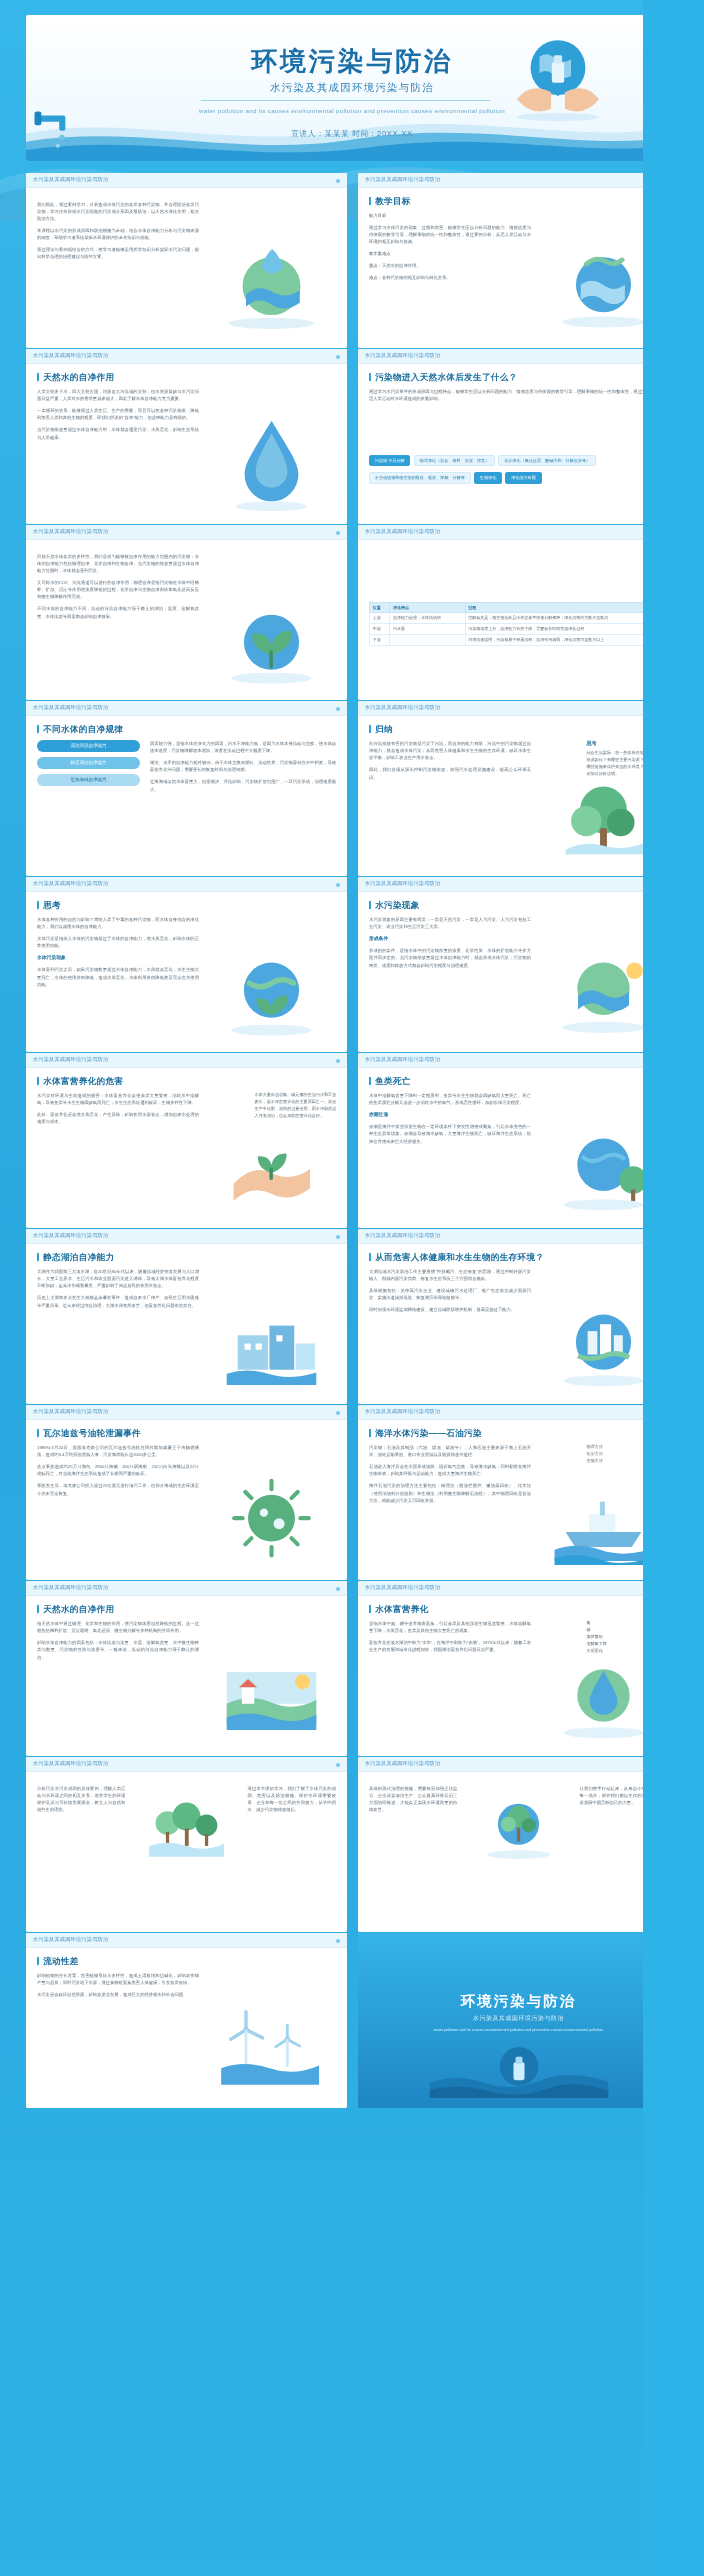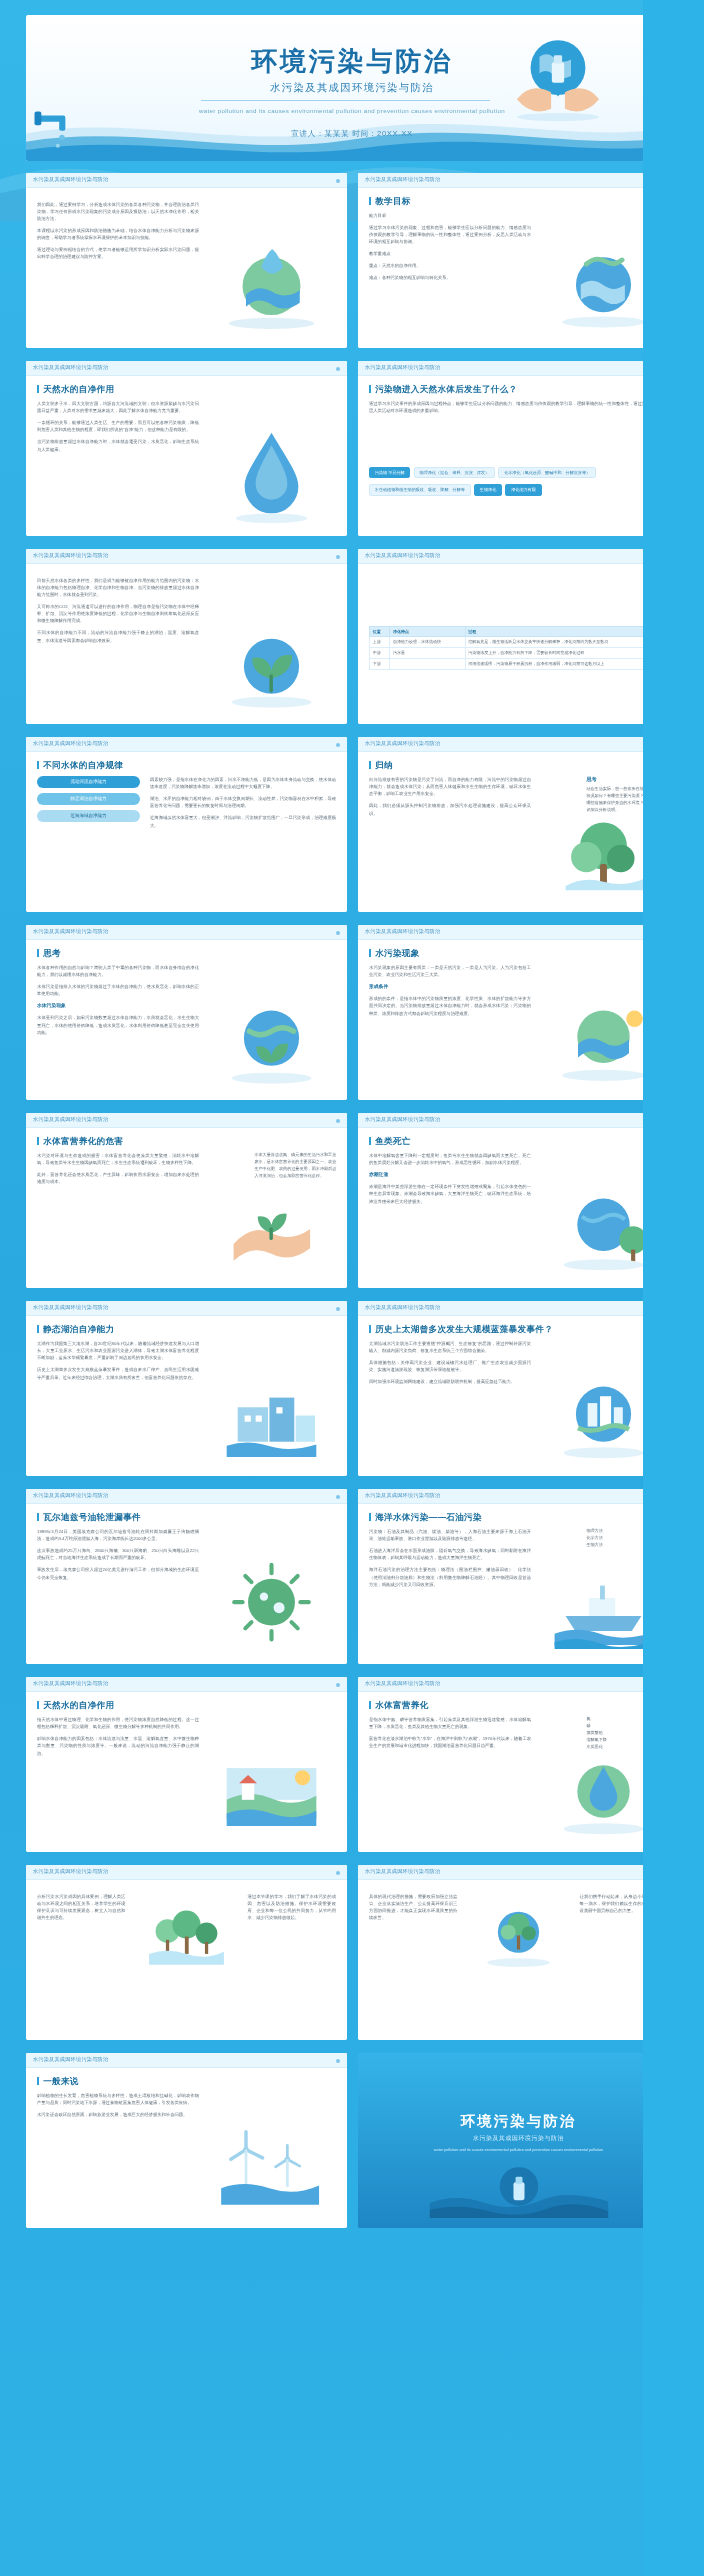--- a/index.html
+++ b/index.html
@@ -59,21 +59,21 @@
   }
   .cover-tap {
     position: absolute; left: 6.9px; top: 91px; width: 62px; height: 48px;
   }
 
   
   .grid {
     position: absolute; left: 26px; top: 173px;
     width: 652px;
   }
-  .row { display: flex; gap: 11px; margin-bottom: 13px; }
+  .row { display: flex; gap: 11px; margin-bottom: 1px; }
   .slide {
     width: 321px; height: 175px;
     background: #fff;
     border-radius: 1.4px;
     position: relative;
     overflow: hidden;
     flex: none;
   }
   .s-hd {
     position: absolute; left: 0; top: 0; width: 100%; height: 15px;
@@ -475,21 +475,21 @@
             <rect x="72" y="74" width="9" height="9" fill="#fff"></rect>
             <rect x="102" y="62" width="9" height="9" fill="#fff"></rect>
             <path d="M30 118 q30 -10 60 0 q30 10 70 -2 l0 18 l-130 0Z" fill="#4ba7dd"></path>
           </svg>
         </div>
         <div class="slide">
           <div class="s-hd">
         <span class="tag">水污染及其成因环境污染与防治</span>
         <span class="dot"></span>
       </div>
-          <div class="s-title"><span class="bar"></span><span>历史上太湖曾多次发生大规模蓝藻暴发事件？</span></div>
+          <div class="s-title"><span class="bar"></span><span>从而危害人体健康和水生生物的生存环境？</span></div>
           <div class="s-body" style="top:39px">
             <p>太湖流域水污染防治工作主要遵循"控源截污、生态修复"的思路，通过控制外源污染输入、削减内源污染负荷、修复水生态系统三个方面综合施策。</p>
             <p>具体措施包括：关停高污染企业、建设城镇污水处理厂、推广生态农业减少面源污染、实施河道清淤疏浚、恢复湖滨带湿地植被等。</p>
             <p>同时加强水环境监测网络建设，建立流域联防联控机制，提高应急处置能力。</p>
           </div>
           <svg class="s-art" viewBox="0 0 190 145">
             <circle cx="95" cy="72" r="40" fill="#4ba7dd"></circle>
             <rect x="72" y="56" width="14" height="34" fill="#e7f6fd"></rect>
             <rect x="90" y="46" width="16" height="44" fill="#fff"></rect>
             <rect x="110" y="62" width="13" height="28" fill="#e7f6fd"></rect>
@@ -641,21 +641,21 @@
             </div>
       </div>
         </div>
       </div>
       <div class="row">
         <div class="slide">
           <div class="s-hd">
         <span class="tag">水污染及其成因环境污染与防治</span>
         <span class="dot"></span>
       </div>
-          <div class="s-title"><span class="bar"></span><span>一般来说</span></div>
+          <div class="s-title"><span class="bar"></span><span>流动性差</span></div>
           <div class="s-body" style="top:39px">
             <p>影响植物的生长发育，危害植物系统与多样性，造成土壤板结和盐碱化，影响农作物产量与品质；同时污染地下水源，通过食物链富集危害人体健康，引发各类疾病。</p>
             <p>水污染还会破坏自然景观，影响旅游业发展，造成巨大的经济损失和社会问题。</p>
           </div>
           <svg class="s-art" viewBox="0 0 190 145">
             <circle cx="58" cy="48" r="4" fill="#9fd2ec"></circle>
             <g stroke="#9fd2ec" stroke-width="5" stroke-linecap="round">
               <path d="M58 48 l0 -26"></path>
               <path d="M58 48 l24 12"></path>
               <path d="M58 48 l-22 14"></path>

